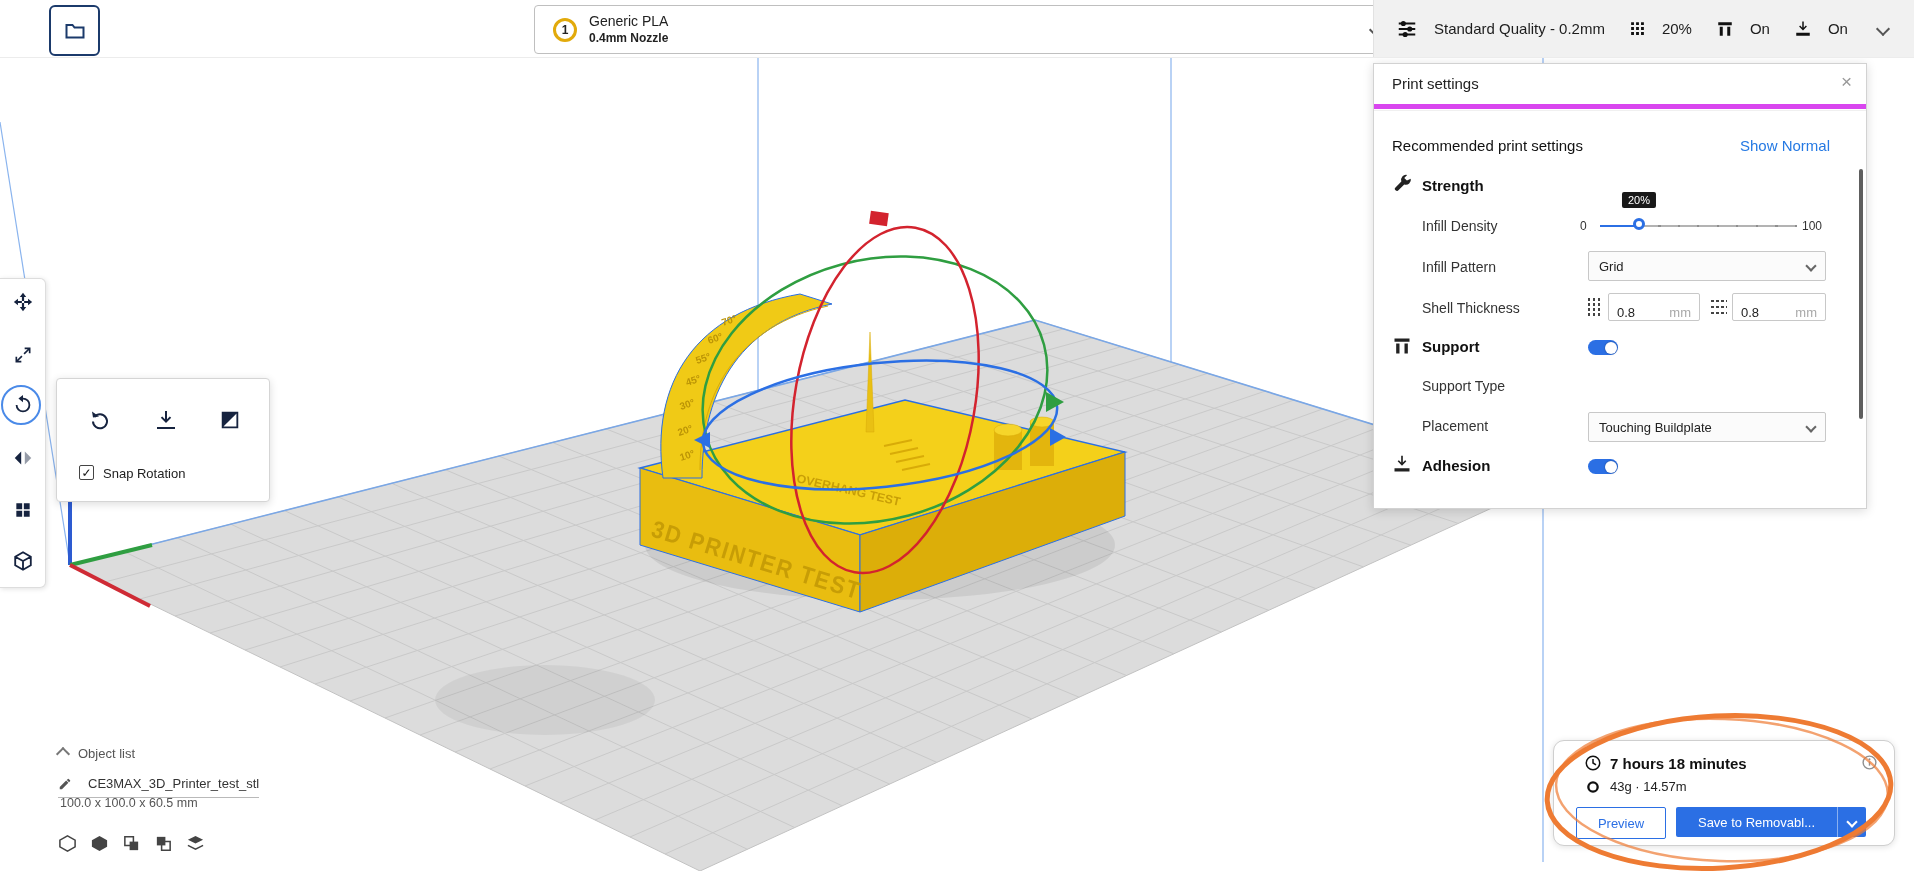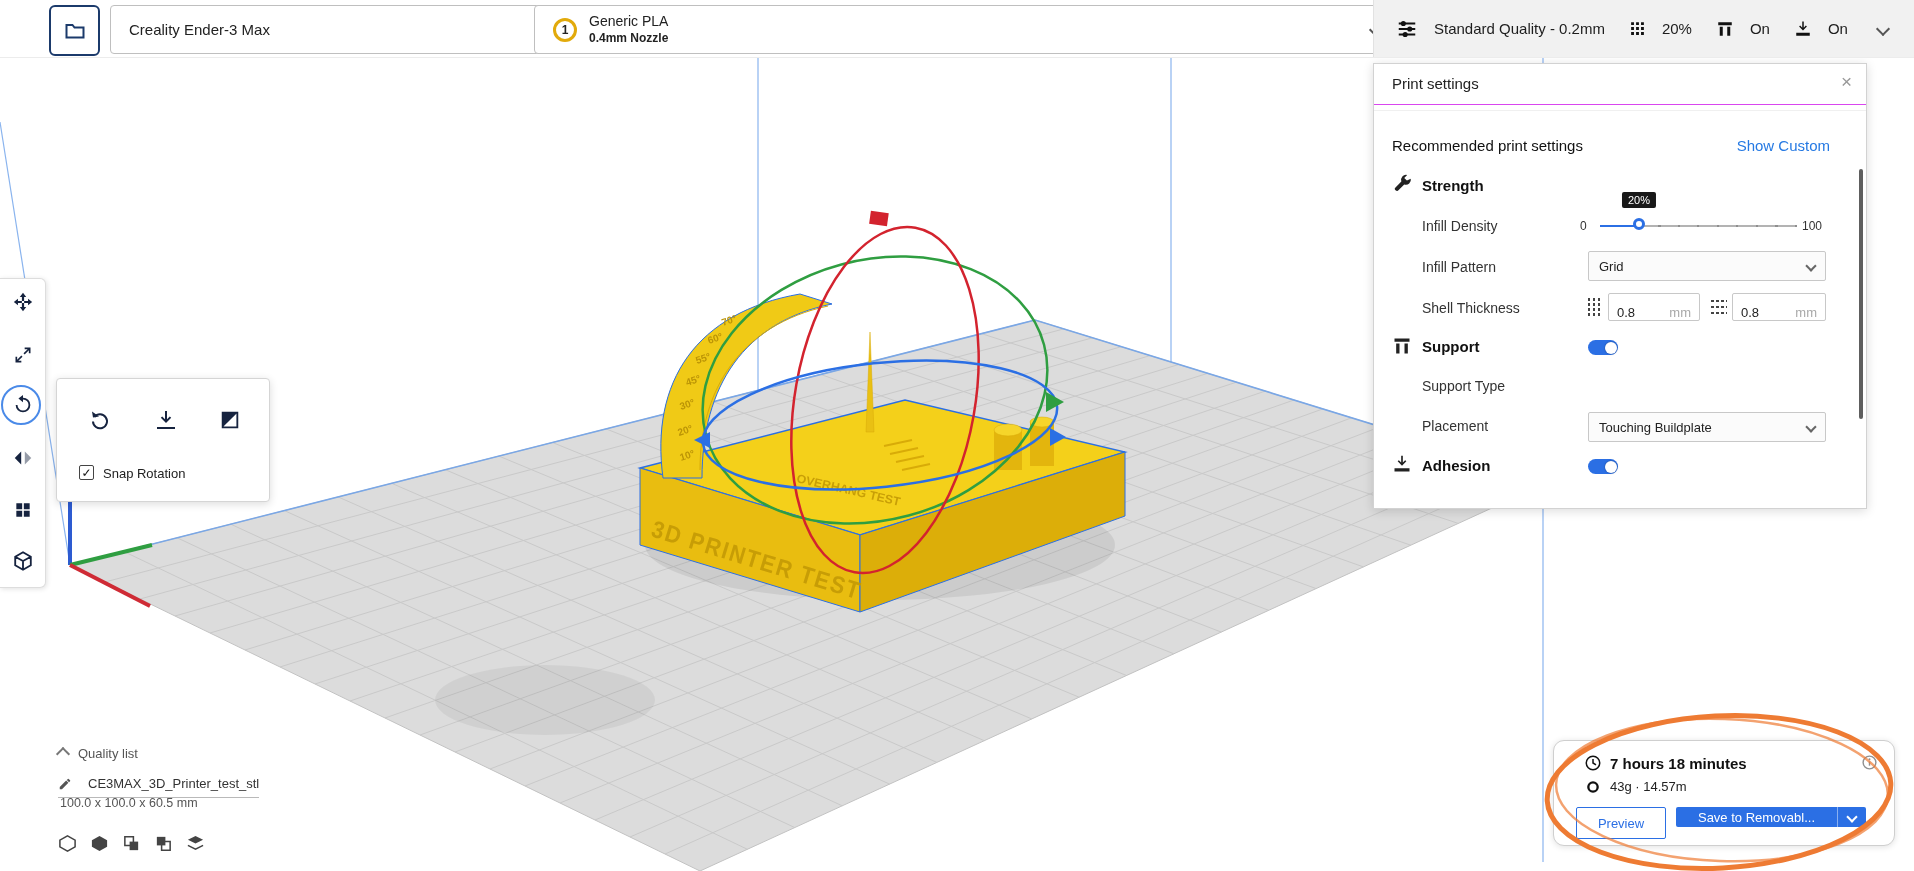--- a/index.html
+++ b/index.html
@@ -45,21 +45,21 @@
   .rpanel{position:absolute;left:56px;top:378px;width:212px;height:122px;background:#fff;border:1px solid #d5d5d5;border-radius:4px;
           box-shadow:0 2px 8px rgba(0,0,0,.14);z-index:12;}
   .rpanel .ricon{position:absolute;top:24px;width:34px;height:34px;display:flex;align-items:center;justify-content:center;cursor:pointer;}
   .checkbox{position:absolute;width:15px;height:15px;border:1.5px solid #444;border-radius:2px;background:#fff;
             display:flex;align-items:center;justify-content:center;font-size:12px;color:#111;cursor:pointer;box-sizing:border-box;}
   
   .job-card{position:absolute;left:1553px;top:740px;width:340px;height:104px;background:#fff;border:1px solid #cfcfcf;border-radius:11px;
             box-shadow:0 1px 6px rgba(0,0,0,.12);z-index:10;}
   .btn-outline{position:absolute;height:30px;border:1px solid #2b6fe4;border-radius:2px;background:#fff;color:#2b6fe4;
                font-size:13px;display:flex;align-items:center;justify-content:center;cursor:pointer;}
-  .btn-fill{position:absolute;height:20px;border-radius:2px;background:#2b6fe4;color:#fff;font-size:13px;display:flex;align-items:stretch;cursor:pointer;overflow:hidden;}
+  .btn-fill{position:absolute;height:30px;border-radius:2px;background:#2b6fe4;color:#fff;font-size:13px;display:flex;align-items:stretch;cursor:pointer;overflow:hidden;}
   .btn-fill .lbl{flex:1;display:flex;align-items:center;justify-content:center;padding:0 6px;white-space:nowrap;}
   .btn-fill .chevbox{width:28px;border-left:1px solid rgba(255,255,255,.45);display:flex;align-items:center;justify-content:center;}
   
   .ol-text{position:absolute;font-size:13px;color:#555;}
   
   .annot{position:absolute;inset:0;z-index:40;pointer-events:none;}
   svg text{user-select:none;}
 </style>
 </head>
 <body>
@@ -172,24 +172,20 @@
     </g>
   </svg>
 
   <div class="topbar">
     <div class="tb-btn" style="left:49px;top:5px;width:47px;height:47px;justify-content:center;border:2px solid #1b3a6b;border-radius:6px;">
       <svg width="24" height="24" viewBox="0 0 24 24">
         <path d="M3.5 6h6l2 2.5H20.5V18.5h-17z" fill="none" stroke="#1b3a6b" stroke-width="2"></path>
       </svg>
     </div>
 
-    <div class="tb-btn" style="left:110px;top:5px;width:424px;height:47px;padding:0 18px;justify-content:space-between;">
-      <span style="font-size:15px;color:#222;">Creality Ender-3 Max</span>
-      <span class="chev"></span>
-    </div>
 
     <div class="tb-btn" style="left:534px;top:5px;width:828px;height:47px;padding:0 18px;">
       <span style="width:24px;height:24px;border-radius:50%;border:3px solid #e2aa0b;display:flex;align-items:center;justify-content:center;font-size:12px;font-weight:bold;color:#222;box-sizing:border-box;">1</span>
       <span style="display:flex;flex-direction:column;margin-left:12px;line-height:1.25;text-align:center;">
         <span style="font-size:14px;color:#222;">Generic PLA</span>
         <span style="font-size:12px;font-weight:bold;color:#222;">0.4mm Nozzle</span>
       </span>
       <span class="chev" style="margin-left:auto;"></span>
     </div>
 
@@ -270,28 +266,28 @@
           <path fill="#16233f" d="M4 4h16L4 20z"></path>
         </svg>
     </div>
     <div class="checkbox" style="left:22px;top:86px;">
       <span>✓</span>
     </div>
     <span class="abs" style="left:46px;top:87px;font-size:13px;color:#222;">Snap Rotation</span>
   </div>
 
   <div class="panel" style="left:1373px;top:63px;width:492px;height:444px;">
-    <div class="abs" style="left:0;top:0;right:0;height:40px;border-bottom:1px solid #d946ef;">
+    <div class="abs" style="left:0;top:0;right:0;height:40px;border-bottom:5px solid #d946ef;">
       <span class="abs" style="left:18px;top:11px;font-size:15px;color:#222;">Print settings</span>
       <span class="abs" style="right:14px;top:7px;font-size:19px;color:#999;cursor:pointer;">×</span>
     </div>
     <div class="abs" style="left:0;right:0;top:46px;border-top:1px solid #f0f0f0;"></div>
 
     <span class="abs" style="left:18px;top:73px;font-size:15px;color:#111;">Recommended print settings</span>
-    <span class="abs" style="right:36px;top:73px;font-size:15px;color:#2579e3;cursor:pointer;">Show Custom</span>
+    <span class="abs" style="right:36px;top:73px;font-size:15px;color:#2579e3;cursor:pointer;">Show Normal</span>
 
     <svg class="abs" style="left:18px;top:110px;" width="20" height="20" viewBox="0 0 24 24">
       <path fill="#222" d="M22.5 5.6a6 6 0 0 1-7.8 7L8 19.3a2.5 2.5 0 1 1-3.5-3.5L11.2 9a6 6 0 0 1 7-7.8L14.7 4.7l3.2 3.2 4.6-2.3z"></path>
     </svg>
     <span class="ps-bold" style="left:48px;top:113px;">Strength</span>
 
     <span class="ps-label" style="left:48px;top:154px;">Infill Density</span>
     <span class="abs" style="left:206px;top:155px;font-size:12px;color:#333;">0</span>
     <div class="slider" style="top:150px;">
       <div class="track"></div>
@@ -351,21 +347,21 @@
     </svg>
     <span class="ps-bold" style="left:48px;top:393px;">Adhesion</span>
     <div class="toggle" style="left:214px;top:395px;"></div>
 
     <div class="abs" style="right:3px;top:105px;width:4px;height:250px;background:#5e5e5e;border-radius:2px;"></div>
   </div>
 
   <div class="abs" style="left:50px;top:740px;width:300px;z-index:10;">
     <div class="abs" style="left:8px;top:6px;display:flex;align-items:center;gap:10px;cursor:pointer;">
       <span class="chev up"></span>
-      <span class="ol-text" style="position:static;">Quality list</span>
+      <span class="ol-text" style="position:static;">Object list</span>
     </div>
     <div class="abs" style="left:8px;top:36px;display:flex;align-items:center;gap:16px;padding-bottom:6px;border-bottom:1px solid #b9b9b9;min-width:200px;cursor:pointer;">
       <svg width="14" height="14" viewBox="0 0 24 24">
           <path fill="#555" d="M3 17.2V21h3.8L17.8 10 14 6.2 3 17.2zM20.7 7.1a1 1 0 0 0 0-1.4L18.3 3.3a1 1 0 0 0-1.4 0l-1.8 1.8 3.8 3.8 1.8-1.8z"></path>
         </svg>
       <span style="font-size:13px;color:#333;">CE3MAX_3D_Printer_test_stl</span>
     </div>
     <span class="abs" style="left:10px;top:56px;font-size:12.5px;color:#555;">100.0 x 100.0 x 60.5 mm</span>
     <div class="abs" style="left:8px;top:94px;display:flex;gap:13px;align-items:center;">
       <svg width="19" height="19" viewBox="0 0 20 20" style="cursor:pointer;">

